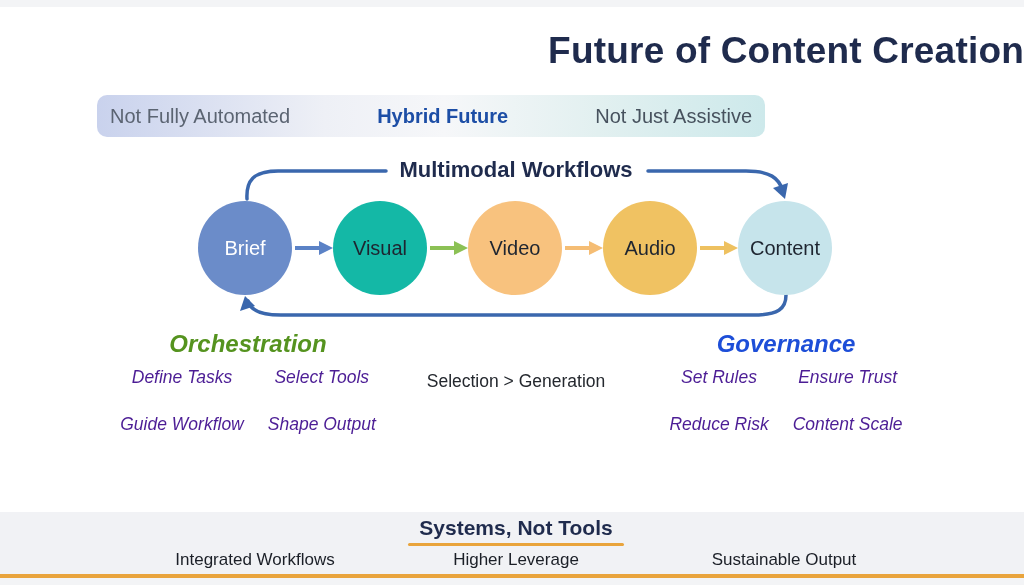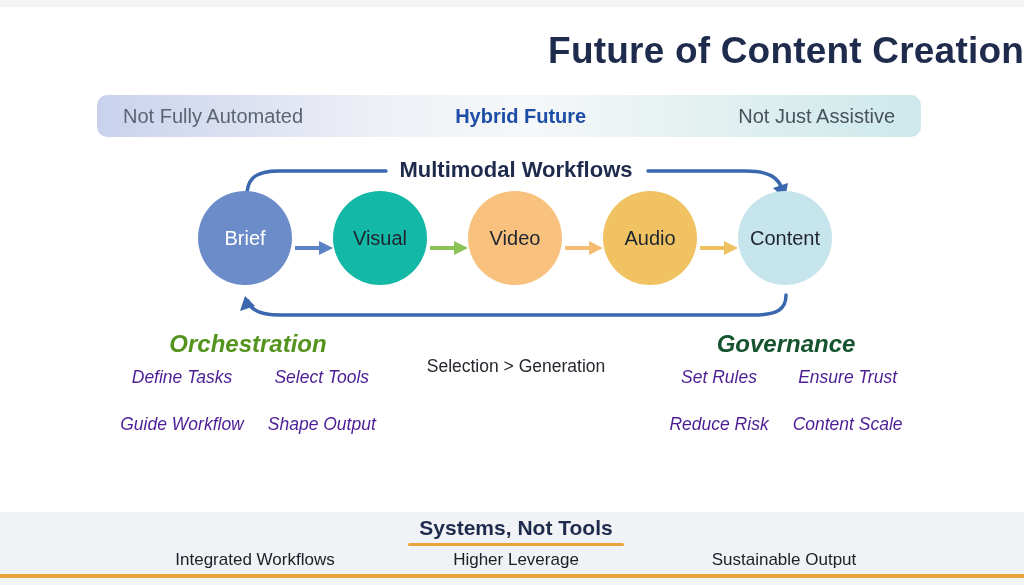--- a/index.html
+++ b/index.html
@@ -15,60 +15,60 @@
     position: absolute; left: 0; top: 0; width: 1024px; height: 7px;
     background: #f3f4f6;
   }
   .page-title {
     position: absolute; left: 0; top: 30px; width: 1024px;
     text-align: right;
     font-size: 37px; font-weight: 700; letter-spacing: 0.2px;
     color: #1f2b4d;
   }
   .banner {
-    position: absolute; left: 97px; top: 95px; width: 824px; height: 42px;
+    position: absolute; left: 97px; top: 95px; width: 668px; height: 42px;
     border-radius: 10px;
     background: linear-gradient(90deg, #c9d2ed 0%, #eef0f6 34%, #f6f7f9 52%, #e2f0f0 75%, #cde9eb 100%);
     display: flex; align-items: center; justify-content: space-between;
-    box-sizing: border-box; padding: 0 26px;
+    box-sizing: border-box; padding: 0 13px;
     font-size: 20px;
   }
   .banner .b-left   { color: #5b6472; }
   .banner .b-center { color: #1d4ea6; font-weight: 700; }
   .banner .b-right  { color: #47525e; }
 
   .flow-label {
     position: absolute; left: 516px; top: 157px; transform: translateX(-50%);
     font-size: 22px; font-weight: 700; color: #1f2b4d; white-space: nowrap;
     background: #ffffff; padding: 0 6px; z-index: 3;
   }
   svg.flow-lines { position: absolute; left: 0; top: 0; z-index: 1; }
   .node {
-    position: absolute; top: 191px; width: 94px; height: 94px;
+    position: absolute; top: 201px; width: 94px; height: 94px;
     border-radius: 50%;
     display: flex; align-items: center; justify-content: center;
     font-size: 20px; z-index: 2;
   }
   .n0 { left: 198px; } .n1 { left: 333px; } .n2 { left: 468px; }
   .n3 { left: 603px; } .n4 { left: 738px; }
 
   .pillar {
     position: absolute; top: 330px; transform: translateX(-50%);
     text-align: center; white-space: nowrap; font-style: italic;
   }
   .pillar h2 { margin: 0; font-size: 24px; font-weight: 700; }
   .pillar .grid {
     margin-top: 8px;
     display: grid; grid-template-columns: auto auto; column-gap: 24px; row-gap: 2px;
     font-size: 17.5px; color: #4c1d95; line-height: 23px; gap: 24px;
   }
   .orch { left: 248px; }
   .gov  { left: 786px; }
   .sel-note {
-    position: absolute; left: 516px; top: 356px; transform: translateX(-50%);
+    position: absolute; left: 516px; top: 371px; transform: translateX(-50%);
     font-size: 17.5px; color: #24282e; white-space: nowrap;
   }
 
   .band { position: absolute; left: 0; width: 1024px; background: #f1f2f5; }
   .band-1 { top: 421px; height: 85px; }
   .band-2 { top: 512px; height: 79px; }
   .band-title {
     position: absolute; left: 516px; transform: translateX(-50%);
     font-size: 21px; font-weight: 700; color: #1f2b4d; white-space: nowrap;
   }
@@ -159,21 +159,21 @@
       <span>Define Tasks</span>
       <span>Select Tools</span>
       <span>Guide Workflow</span>
       <span>Shape Output</span>
     </div>
   </div>
 
   <div class="sel-note">Selection &gt; Generation</div>
 
   <div class="pillar gov">
-    <h2 style="color: #14532d;">Governance</h2>
+    <h2 style="color: #1d4ed8;">Governance</h2>
     <div class="grid">
       <span>Set Rules</span>
       <span>Ensure Trust</span>
       <span>Reduce Risk</span>
       <span>Content Scale</span>
     </div>
   </div>
 
 
   <div class="band band-2" style="background: rgb(241, 242, 245);">

